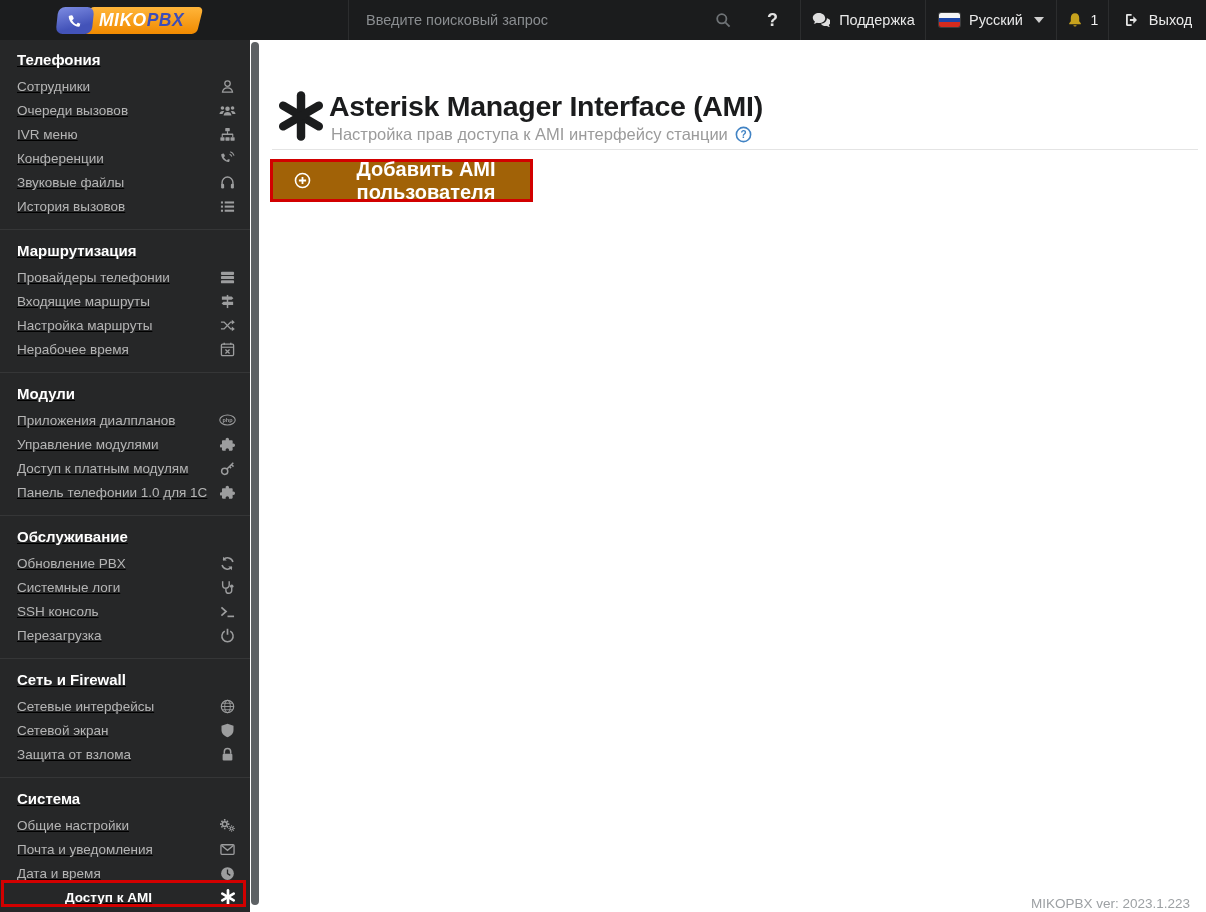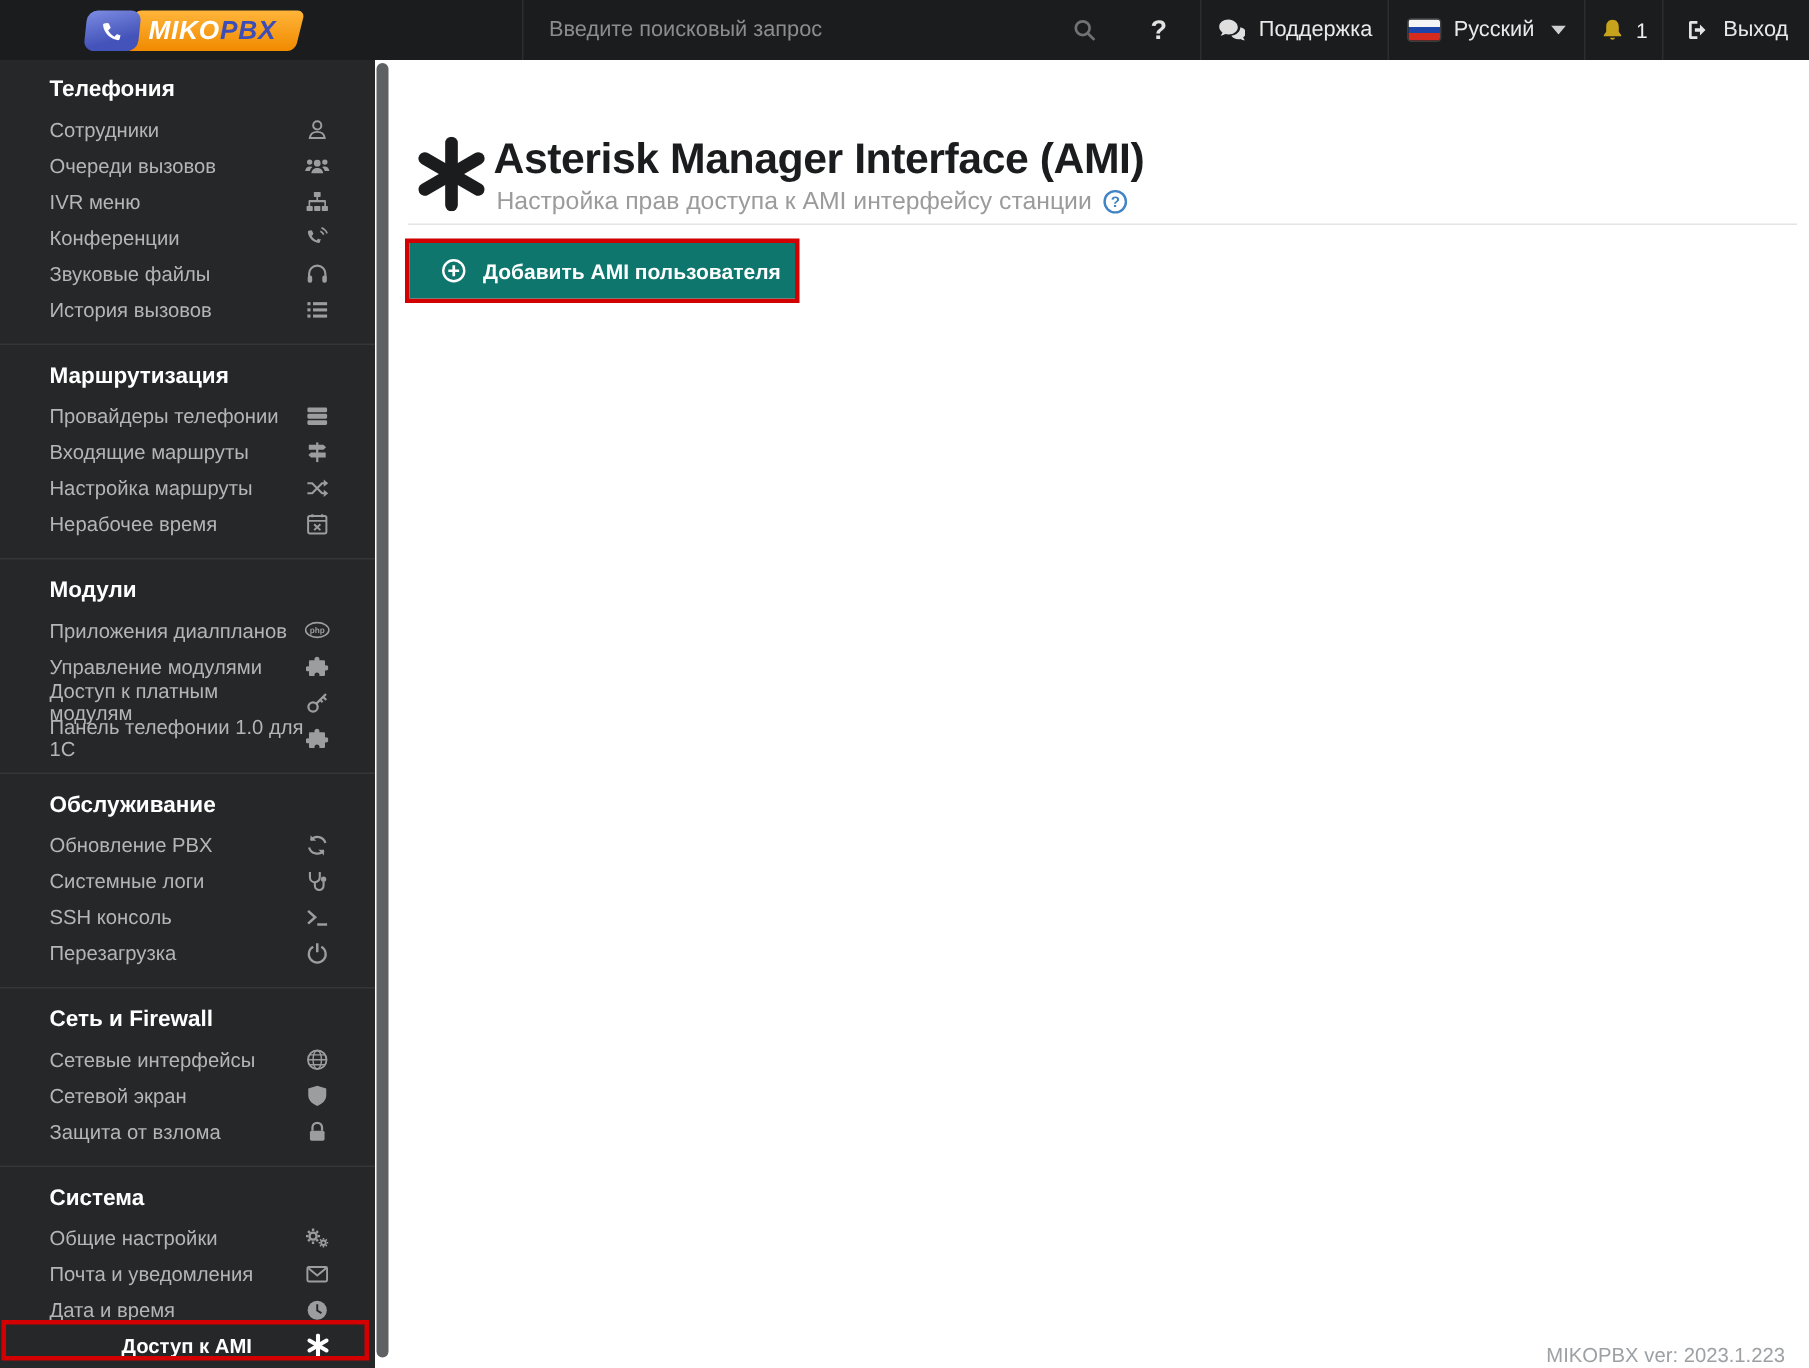--- a/index.html
+++ b/index.html
@@ -38,21 +38,21 @@
   .tb-chat-ic{color:#dedede;}
   .flag{width:21px;height:14px;border-radius:2px;overflow:hidden;display:flex;flex-direction:column;box-shadow:0 0 0 1px rgba(255,255,255,.15);}
   .flag>div{flex:1;}
   .flag-w{background:#f5f5f5;}.flag-b{background:#1d45a7;}.flag-r{background:#d52b1e;}
   .caret{color:#cfcfcf;margin-left:2px;}
   .bell-ic{color:#c7a21d;}
   .bell-count{color:#f0f0f0;font-size:14px;}
 
   
   .sidebar{position:absolute;left:0;top:40px;width:250px;height:872px;background:#262728;z-index:10;}
-  .sb-section{padding:11px 16px;border-top:1px solid rgba(255,255,255,.07);}
+  .sb-section{padding:11px 0;border-top:1px solid rgba(255,255,255,.07);text-decoration:underline;}
   .sb-section.first{border-top:none;padding-top:10px;}
   .sb-header{height:20px;line-height:20px;margin:0 0 4px;padding:0 17px;color:#ffffff;font-weight:bold;font-size:15px;}
   .sb-item{height:24px;display:flex;align-items:center;padding:0 14px 0 17px;cursor:pointer;}
   .sb-label{flex:1;color:#b5b5b5;font-size:13.5px;}
   .sb-ico{color:#9c9d9e;width:17px;display:flex;justify-content:center;}
   .sb-item.active .sb-label{color:#ffffff;font-weight:bold;margin-left:48px;}
   .sb-item.active .sb-ico{color:#ffffff;}
 
   
   .scroll-track{position:absolute;left:250px;top:40px;width:9px;height:872px;background:#ffffff;z-index:15;}
@@ -61,22 +61,22 @@
   
   .main{position:absolute;left:259px;top:48px;width:947px;height:872px;background:#ffffff;border-radius:28px;}
   .page-icon{position:absolute;left:17px;top:43px;color:#1b1c1d;}
   .page-title{position:absolute;left:70px;top:42px;font-size:28.5px;font-weight:bold;color:#1b1c1d;letter-spacing:-.3px;}
   .page-subtitle{position:absolute;left:72px;top:77px;display:flex;align-items:center;gap:7px;
     font-size:16.5px;color:#9b9b9b;}
   .q-ic{color:#4183c4;}
   .header-divider{position:absolute;left:13px;right:8px;top:101px;border-bottom:1px solid #e4e4e4;}
 
   .hl-button{position:absolute;left:11px;top:111px;border:3px solid #d20000;box-sizing:border-box;width:263px;height:43px;}
-  .add-btn{width:100%;height:100%;border:none;background:#0f766e;color:#fff;display:flex;align-items:center;
-    gap:11px;padding:0 0 0 21px;font-family:inherit;font-weight:bold;font-size:14px;cursor:pointer;}
+  .add-btn{width:100%;height:100%;border:none;background:#a16207;color:#fff;display:flex;align-items:center;
+    gap:11px;padding:0 0 0 21px;font-family:inherit;font-weight:bold;font-size:20px;cursor:pointer;}
   .plus-ic{flex:0 0 auto;}
 
   .version{position:absolute;right:16px;bottom:9px;color:#9da1a4;font-size:13.5px;}
 
   
   .hl-ami{position:absolute;left:1px;top:880px;width:245px;height:27px;border:3px solid #d20000;box-sizing:border-box;z-index:30;pointer-events:none;}
 </style>
 </head>
 <body>
 

